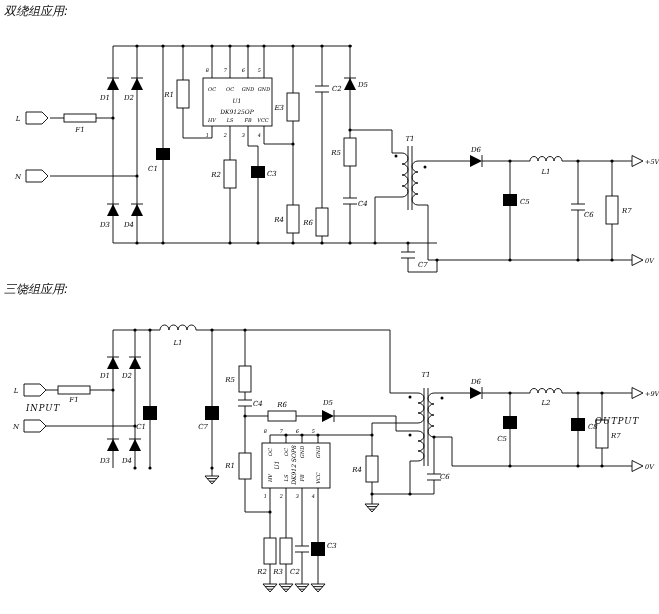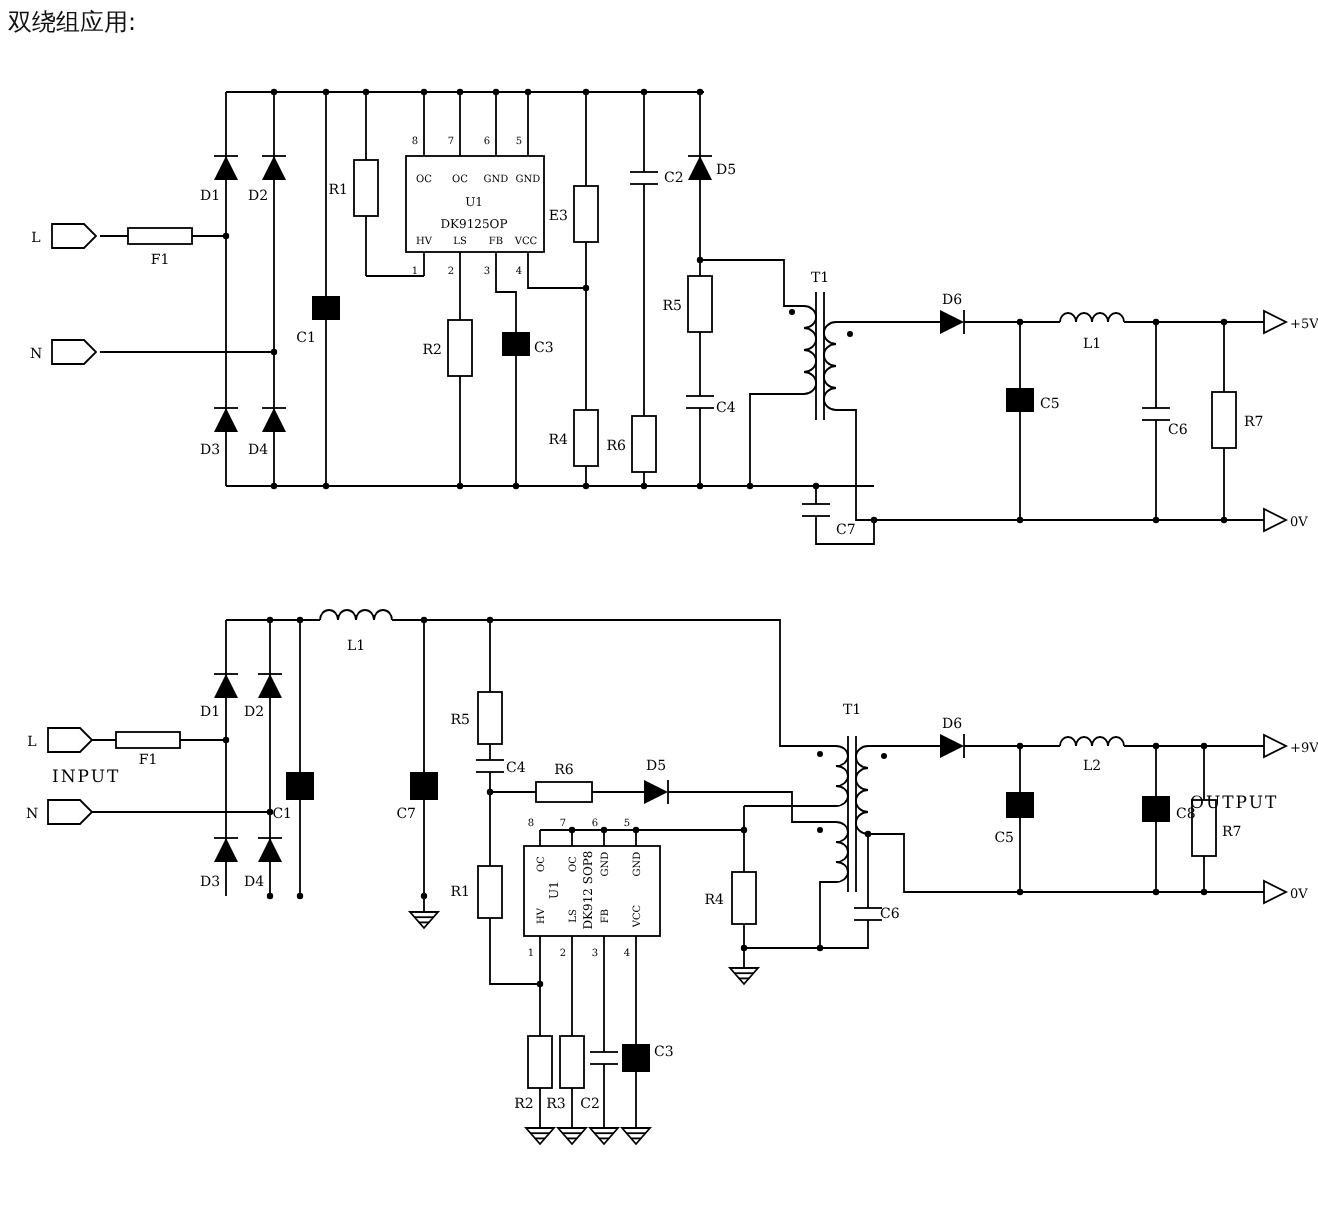--- a/index.html
+++ b/index.html
@@ -1,17 +1,17 @@
 <!DOCTYPE html>
 <html><head>
 <meta charset="utf-8">
 <style>
   html,body{margin:0;padding:0;background:#fff;}
   .page{position:relative;width:659px;height:614px;background:#fff;overflow:hidden;
-        font-family:"DejaVu Sans",sans-serif;}
+        font-family:"DejaVu Sans",sans-serif;font-style:italic;}
   .ttl{font-size:12px;color:#111;padding:5px 0 3px 4px;height:12px;line-height:12px;}
   svg{display:block;}
   .w{stroke:#000;stroke-width:0.9;fill:none;}
   .box{fill:#fff;stroke:#000;stroke-width:0.9;}
   .blob{fill:#000;stroke:none;}
   .lbl{font-family:"DejaVu Serif",serif;font-size:7px;fill:#000;}
   .sm{font-size:5px;}
   .md{font-size:6px;}
   .io{font-family:"DejaVu Serif",serif;font-size:8.5px;fill:#000;letter-spacing:1px;}
   .out{font-size:6.5px;}
@@ -168,20 +168,21 @@
       <text class="lbl" text-anchor="middle" x="476" y="132">D6</text>
       <text class="lbl" text-anchor="middle" x="546" y="154">L1</text>
       <text class="lbl" text-anchor="start" x="520" y="184">C5</text>
       <text class="lbl" text-anchor="start" x="584" y="197">C6</text>
       <text class="lbl" text-anchor="start" x="622" y="193">R7</text>
       <text class="lbl out" text-anchor="start" x="645" y="144">+5V</text>
       <text class="lbl out" text-anchor="start" x="645" y="243">0V</text>
     </g>
   </svg>
 
+  <div class="ttl">三饶组应用:</div>
 
   <svg width="659" height="316" viewBox="0 0 659 316">
     <g stroke="#000" stroke-width="0.9">
       <path class="w" d="M113,32 H160 M196,32 H390 V95 H418 M113,32 V170 M135,32 V170 M46,92 H58 M90,92 H113 M46,128 H135 M150,32 V170 M212,32 V170 M212,170 V178 M245,32 V102 M245,108 V214 H270 M245,118 H268 M296,118 H322 M334,118 H396 V133 H418 M418,125 H372 M372,125 V206 M270,137 H372 M270,137 V145 M286,137 V145 M302,137 V145 M318,137 V145 M270,190 V286 M286,190 V286 M302,190 V248 M302,254 V286 M318,190 V286 M434,95 H470 M482,95 H530 M562,95 H632 M434,139 H452 V168 H632 M434,139 V176 M434,182 V196 H372 M418,163 H410 V196 M510,95 V168 M578,95 V168 M602,95 V168"></path>
 
       <use href="#flag" x="24" y="92"></use>
       <use href="#flag" x="24" y="128"></use>
       <rect class="box" x="58" y="88" width="32" height="8"></rect>
 
       <use href="#dU" x="113" y="65"></use>

